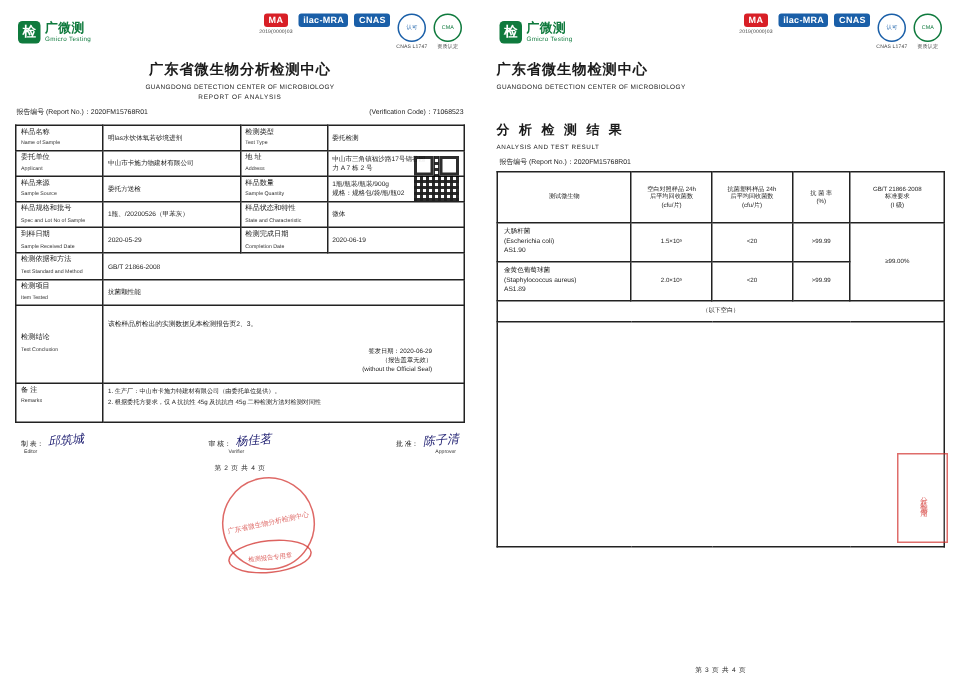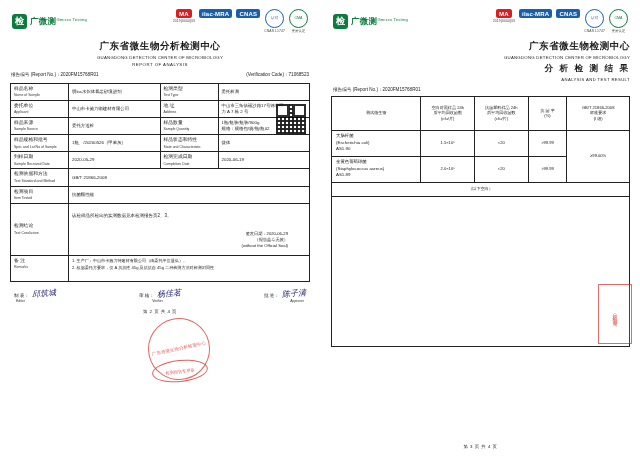--- a/index.html
+++ b/index.html
@@ -41,21 +41,21 @@
   .brand-mark {
     width: 15px; height: 15px;
     border-radius: 3px;
     background: #0f7a3d;
     color: #fff;
     font-size: 9px;
     line-height: 15px;
     text-align: center;
     font-weight: bold;
   }
-  .brand-txt { display: flex; line-height: 1; }
+  .brand-txt { display: flex; flex-direction: column; line-height: 1; }
   .brand-cn { font-size: 8.5px; color: #0f7a3d; font-weight: bold; letter-spacing: .3px;}
   .brand-en { font-size: 4.2px; color: #0f7a3d; letter-spacing: .2px; margin-top: 1px;}
   .accred-row { display: flex; align-items: flex-start; gap: 4px; }
   .acc {
     display: flex; flex-direction: column; align-items: center;
     line-height: 1;
   }
   .acc-badge {
     font-size: 6px;
     font-weight: bold;
@@ -193,22 +193,22 @@
   }
   .page-no {
     text-align: center;
     font-size: 4.4px;
     margin-top: 6px;
     letter-spacing: .5px;
   }
   .page-no.rightpg { position: absolute; bottom: 8px; left: 0; width: 100%; }
 
   
-  .rp-head { text-align: right; margin-top: 4px; }
-  .rp-title-cn { font-size: 8.6px; font-weight: bold; letter-spacing: 2px; margin-top: 3px;}
+  .rp-head { text-align: left; margin-top: 4px; }
+  .rp-title-cn { font-size: 8.6px; font-weight: bold; letter-spacing: 2px; margin-top: 21px;}
   .rp-title-en { font-size: 4.2px; letter-spacing: .4px; margin-top: 1.5px;}
   .rp-ref { font-size: 4.6px; margin-top: 5px; padding-left: 2px;}
   table.results {
     width: 100%;
     border-collapse: collapse;
     margin-top: 4px;
     table-layout: fixed;
   }
   table.results th, table.results td {
     border: .7px solid #222;

